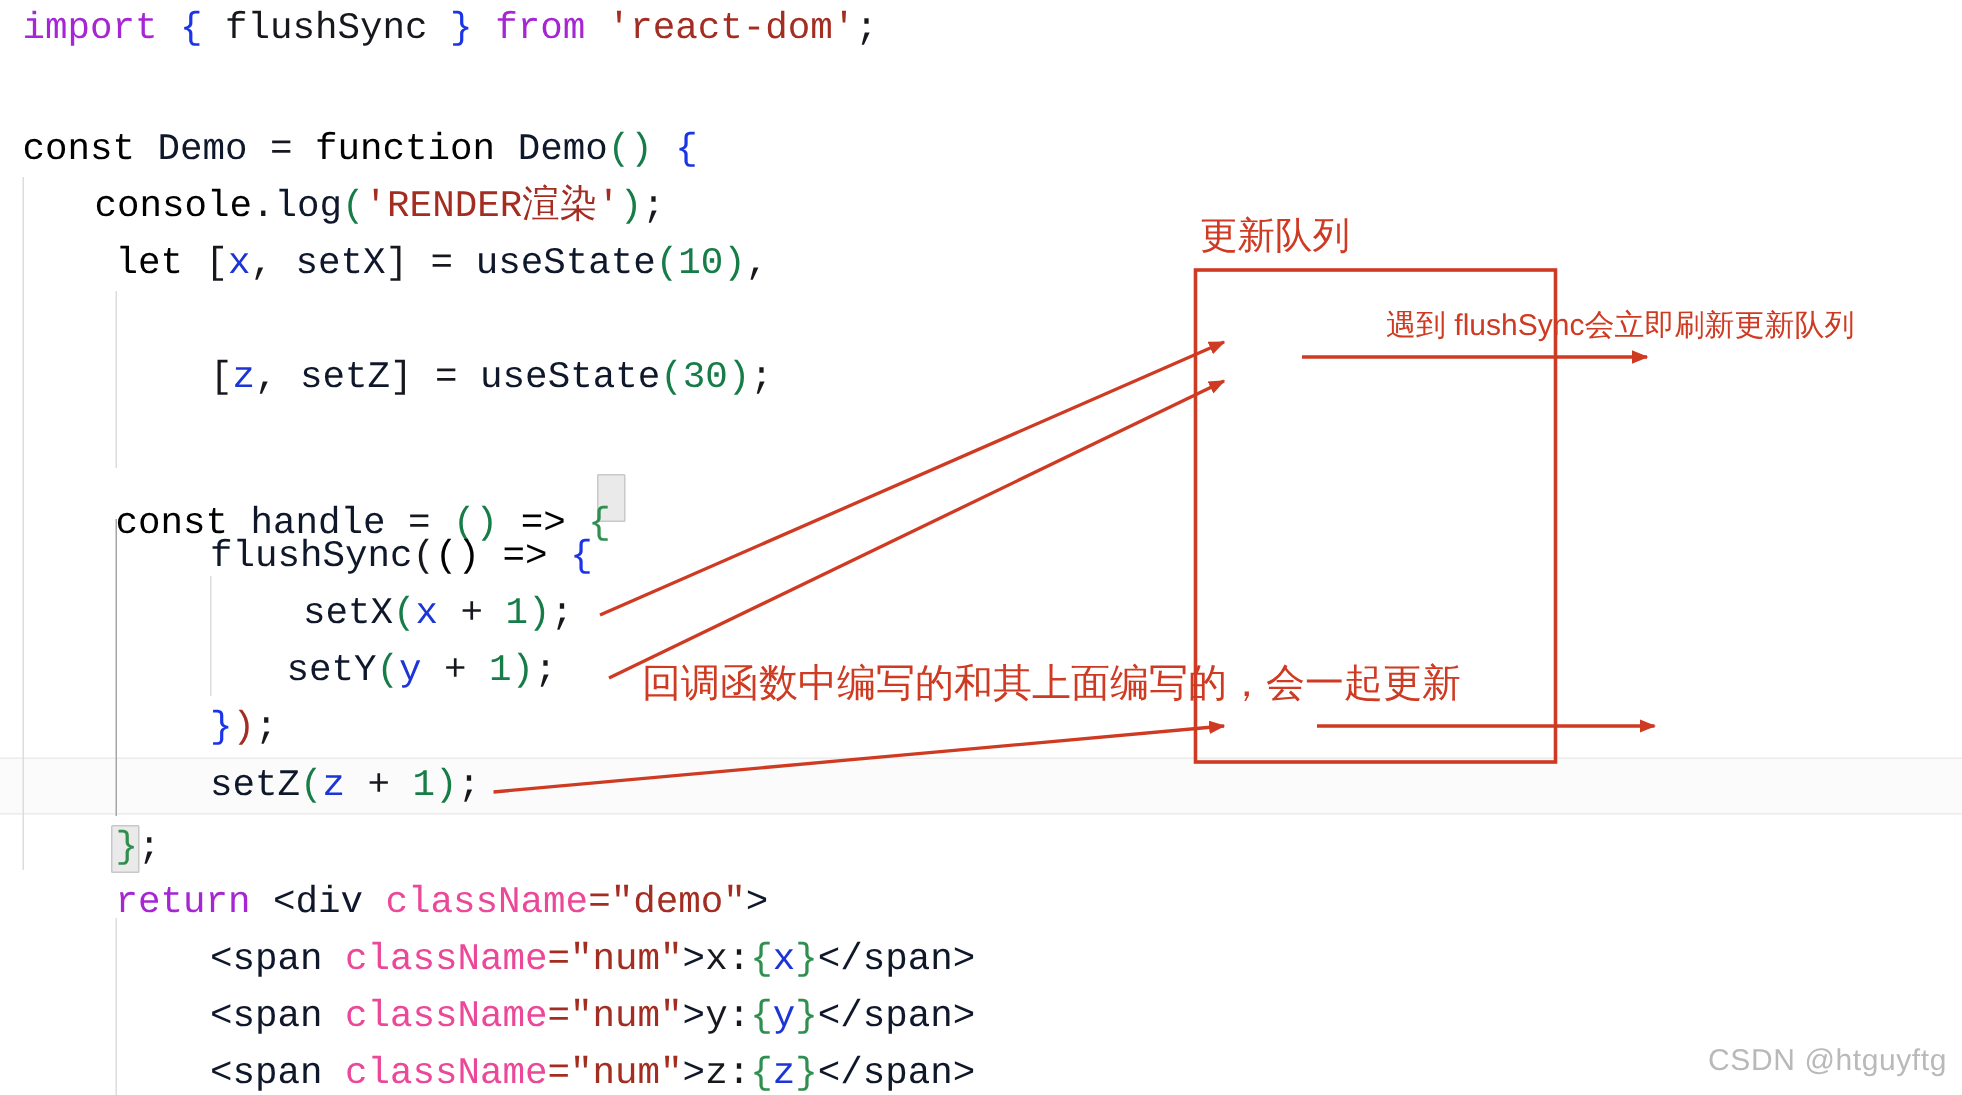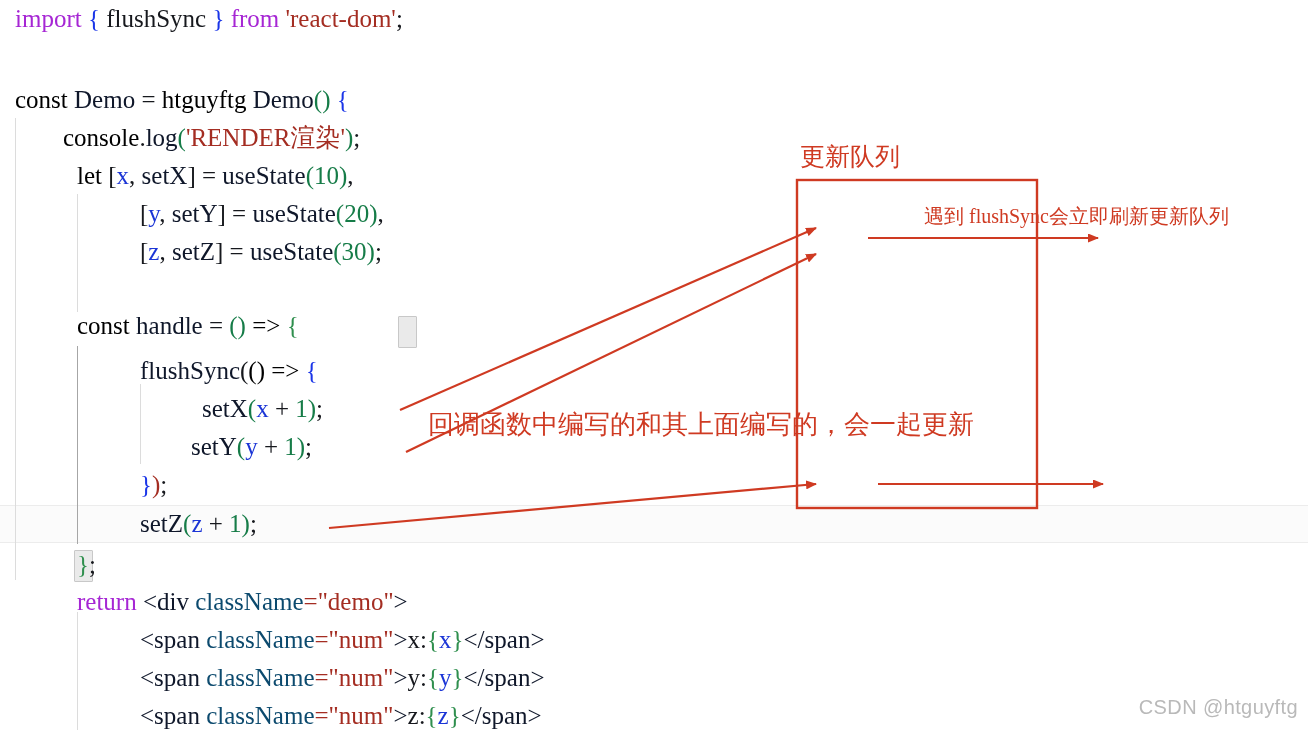--- a/index.html
+++ b/index.html
@@ -24,21 +24,21 @@
     inset: 0;
     background: #ffffff;
   }
 
   .code-line {
     position: absolute;
     left: 0;
     height: 38px;
     line-height: 38px;
     white-space: pre;
-    font-family: Liberation Serif, serif;
+    font-family: Liberation Mono, monospace;
     font-size: 25px;
     letter-spacing: 0px;
     color: #1b1b1f;
   }
 
   
   .current-line {
     position: absolute;
     left: 0;
     width: 1308px;
@@ -72,55 +72,55 @@
   .t-kw       { color: #a626d4; }   
   .t-kw2      { color: #000000; }   
   .t-brace    { color: #1a35e8; }   
   .t-fn       { color: #0f172a; }   
   .t-str      { color: #a42d22; }   
   .t-paren    { color: #167c48; }   
   .t-num      { color: #167c48; }
   .t-var      { color: #1b35d6; }   
   .t-plain    { color: #20222b; }
   .t-tag      { color: #0f172a; }   
-  .t-attr     { color: #0c4a6e; }   
+  .t-attr     { color: #ec4899; }   
   .t-attrval  { color: #a42d22; }   
   .t-green    { color: #2f8f4e; }
   .t-dark     { color: #16181d; }
 
   
   #annotations {
     position: absolute;
     inset: 0;
     pointer-events: none;
   }
   #annotations svg {
     position: absolute;
     left: 0;
     top: 0;
   }
   .anno-text {
     position: absolute;
     color: #cf3a22;
-    font-family: Liberation Serif, serif;
+    font-family: Liberation Sans, sans-serif;
     white-space: nowrap;
   }
   #anno-queue-label {
     left: 800px;
     top: 140px;
     font-size: 25px;
   }
   #anno-flushsync {
     left: 924px;
     top: 203px;
     font-size: 20px;
   }
   #anno-callback {
     left: 428px;
-    top: 407px;
+    top: 438px;
     font-size: 26px;
     text-align: center;
   }
 
   
   #watermark {
     position: absolute;
     right: 10px;
     bottom: 11px;
     color: #b9b9b9;
@@ -142,31 +142,30 @@
     <div class="indent-guide" style="left:77px;  top:194px; height:118px;"></div>
     <div class="indent-guide active" style="left:77px;  top:346px; height:198px;"></div>
     <div class="indent-guide" style="left:140px; top:384px; height:80px;"></div>
     <div class="indent-guide" style="left:77px;  top:612px; height:118px;"></div>
 
     <div class="bracket-hl" style="left:398px; top:316px; width:19px; height:32px;"></div>
     <div class="bracket-hl" style="left:74px;  top:550px; width:19px; height:32px;"></div>
 
     <div class="code-line" id="line-1" style="left:15px; top:0px;"><span class="t-kw">import</span><span class="t-plain"> </span><span class="t-brace">{</span><span class="t-dark"> flushSync </span><span class="t-brace">}</span><span class="t-plain"> </span><span class="t-kw">from</span><span class="t-plain"> </span><span class="t-str">'react-dom'</span><span class="t-dark">;</span></div>
 
-    <div class="code-line" id="line-3" style="left:15px; top:81px;"><span class="t-kw2">const</span><span class="t-plain"> </span><span class="t-fn">Demo</span><span class="t-dark"> = </span><span class="t-kw2">htguyftg</span><span class="t-plain"> </span><span class="t-fn">Demo</span><span class="t-paren">()</span><span class="t-dark"> </span><span class="t-brace">{</span></div>
+    <div class="code-line" id="line-3" style="left:15px; top:81px;"><span class="t-kw2">const</span><span class="t-plain"> </span><span class="t-fn">Demo</span><span class="t-dark"> = </span><span class="t-kw2">function</span><span class="t-plain"> </span><span class="t-fn">Demo</span><span class="t-paren">()</span><span class="t-dark"> </span><span class="t-brace">{</span></div>
 
     <div class="code-line" id="line-4" style="left:63px; top:119px;"><span class="t-kw2">console</span><span class="t-dark">.</span><span class="t-fn">log</span><span class="t-paren">(</span><span class="t-str">'RENDER渲染'</span><span class="t-paren">)</span><span class="t-dark">;</span></div>
 
     <div class="code-line" id="line-5" style="left:77px; top:157px;"><span class="t-kw2">let</span><span class="t-dark"> [</span><span class="t-var">x</span><span class="t-dark">, </span><span class="t-fn">setX</span><span class="t-dark">] = </span><span class="t-fn">useState</span><span class="t-paren">(</span><span class="t-num">10</span><span class="t-paren">)</span><span class="t-dark">,</span></div>
 
-    <div class="code-line" id="line-6" style="left:140px; top:195px;"><span class="t-dark">[</span><span class="t-var">y</span><span class="t-dark">, </span><span class="t-fn">setY</span><span class="t-dark">] = </span><span class="t-fn">useState</span><span class="t-paren">(</span><span class="t-num">20</span><span class="t-paren">)</span><span class="t-dark">,</span></div>
 
     <div class="code-line" id="line-7" style="left:140px; top:233px;"><span class="t-dark">[</span><span class="t-var">z</span><span class="t-dark">, </span><span class="t-fn">setZ</span><span class="t-dark">] = </span><span class="t-fn">useState</span><span class="t-paren">(</span><span class="t-num">30</span><span class="t-paren">)</span><span class="t-dark">;</span></div>
 
-    <div class="code-line" id="line-9" style="left:77px; top:307px;"><span class="t-kw2">const</span><span class="t-plain"> </span><span class="t-fn">handle</span><span class="t-dark"> = </span><span class="t-paren">()</span><span class="t-dark"> </span><span class="t-kw2">=&gt;</span><span class="t-dark"> </span><span class="t-green">{</span></div>
+    <div class="code-line" id="line-9" style="left:77px; top:330px;"><span class="t-kw2">const</span><span class="t-plain"> </span><span class="t-fn">handle</span><span class="t-dark"> = </span><span class="t-paren">()</span><span class="t-dark"> </span><span class="t-kw2">=&gt;</span><span class="t-dark"> </span><span class="t-green">{</span></div>
 
     <div class="code-line" id="line-10" style="left:140px; top:352px;"><span class="t-fn">flushSync</span><span class="t-dark">(</span><span class="t-kw2">()</span><span class="t-dark"> </span><span class="t-kw2">=&gt;</span><span class="t-dark"> </span><span class="t-brace">{</span></div>
 
     <div class="code-line" id="line-11" style="left:202px; top:390px;"><span class="t-fn">setX</span><span class="t-paren">(</span><span class="t-var">x</span><span class="t-dark"> + </span><span class="t-num">1</span><span class="t-paren">)</span><span class="t-dark">;</span></div>
 
     <div class="code-line" id="line-12" style="left:191px; top:428px;"><span class="t-fn">setY</span><span class="t-paren">(</span><span class="t-var">y</span><span class="t-dark"> + </span><span class="t-num">1</span><span class="t-paren">)</span><span class="t-dark">;</span></div>
 
     <div class="code-line" id="line-13" style="left:140px; top:466px;"><span class="t-brace">}</span><span class="t-str">)</span><span class="t-dark">;</span></div>
 
     <div class="code-line" id="line-14" style="left:140px; top:505px;"><span class="t-fn">setZ</span><span class="t-paren">(</span><span class="t-var">z</span><span class="t-dark"> + </span><span class="t-num">1</span><span class="t-paren">)</span><span class="t-dark">;</span></div>

